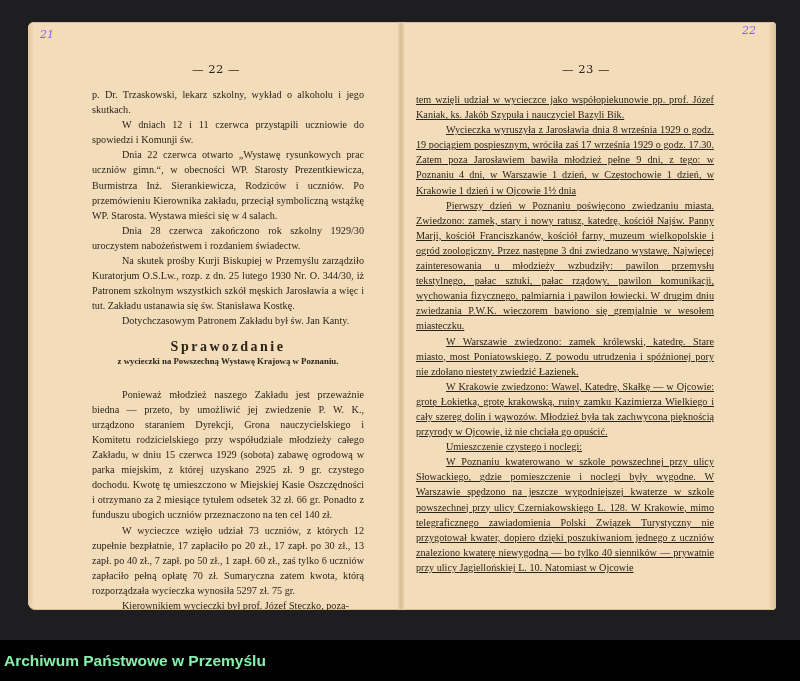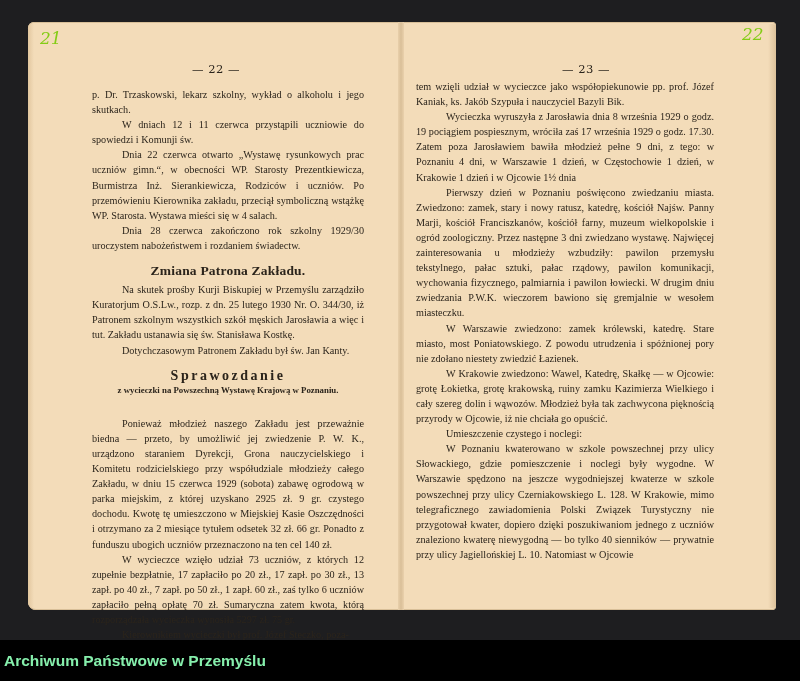--- a/index.html
+++ b/index.html
@@ -23,35 +23,35 @@
   }
   .spine {
     position:absolute; left:398px; top:22px; width:6px; height:588px;
     background:linear-gradient(to right,#e9d0ab,#d9bf98,#ead1ac);
   }
   .page { position:absolute; top:22px; height:588px; }
   .page.left { left:34px; width:364px; }
   .page.right { left:404px; width:364px; }
   .pencil {
     position:absolute; font-family:"DejaVu Serif", serif; font-style:italic;
-    color:#84cc16; font-size:17px; font-weight:normal;
+    color:#8b5cf6; font-size:11px; font-weight:normal;
   }
   .page.left .pencil { left:6px; top:6px; }
   .page.right .pencil { left:338px; top:2px; }
   .page-num {
     position:absolute; top:40px; width:100%; text-align:center;
     font-size:11.5px; color:#2a241c; letter-spacing:0.5px;
   }
   .page.left .page-num { left:0; }
   .text-block {
     position:absolute; font-family:"Liberation Serif", serif;
     font-size:10.2px; line-height:15.1px; color:#2b241b; text-align:justify;
   }
   .page.left .text-block { left:58px; top:65px; width:272px; }
-  .page.right .text-block { left:12px; top:57px; width:298px; }
+  .page.right .text-block { left:12px; top:70px; width:298px;text-decoration:underline; }
   .text-block p { margin:0; }
   .indent { text-indent:30px; }
   .heading {
     text-align:center; font-weight:bold; font-size:13.5px; margin:10px 0 4px 0; letter-spacing:0.2px;
   }
   .heading-spaced {
     text-align:center; font-weight:bold; font-size:14px; letter-spacing:2.5px; margin:10px 0 0 0;
   }
   .subheading {
     text-align:center; font-weight:bold; font-size:8.8px; margin:0 0 18px 0;
@@ -74,21 +74,20 @@
   <div class="spine"></div>
 
   <div class="page left">
     <span class="pencil">21</span>
     <div class="page-num">— 22 —</div>
     <div class="text-block">
       <p>p. Dr. Trzaskowski, lekarz szkolny, wykład o alkoholu i jego skutkach.</p>
       <p class="indent">W dniach 12 i 11 czerwca przystąpili uczniowie do spowiedzi i Komunji św.</p>
       <p class="indent">Dnia 22 czerwca otwarto „Wystawę rysunkowych prac uczniów gimn.“, w obecności WP. Starosty Prezentkiewicza, Burmistrza Inż. Sierankiewicza, Rodziców i uczniów. Po przemówieniu Kierownika zakładu, przeciął symboliczną wstążkę WP. Starosta. Wystawa mieści się w 4 salach.</p>
       <p class="indent">Dnia 28 czerwca zakończono rok szkolny 1929/30 uroczystem nabożeństwem i rozdaniem świadectw.</p>
-      <div class="heading">Zmiana Patrona Zakładu.</div>
       <p class="indent">Na skutek prośby Kurji Biskupiej w Przemyślu zarządziło Kuratorjum O.S.Lw., rozp. z dn. 25 lutego 1930 Nr. O. 344/30, iż Patronem szkolnym wszystkich szkół męskich Jarosławia a więc i tut. Zakładu ustanawia się św. Stanisława Kostkę.</p>
       <p class="indent">Dotychczasowym Patronem Zakładu był św. Jan Kanty.</p>
       <div class="heading-spaced">Sprawozdanie</div>
       <div class="subheading">z wycieczki na Powszechną Wystawę Krajową w Poznaniu.</div>
       <p class="indent">Ponieważ młodzież naszego Zakładu jest przeważnie biedna — przeto, by umożliwić jej zwiedzenie P. W. K., urządzono staraniem Dyrekcji, Grona nauczycielskiego i Komitetu rodzicielskiego przy współudziale młodzieży całego Zakładu, w dniu 15 czerwca 1929 (sobota) zabawę ogrodową w parka miejskim, z której uzyskano 2925 zł. 9 gr. czystego dochodu. Kwotę tę umieszczono w Miejskiej Kasie Oszczędności i otrzymano za 2 miesiące tytułem odsetek 32 zł. 66 gr. Ponadto z funduszu ubogich uczniów przeznaczono na ten cel 140 zł.</p>
       <p class="indent">W wycieczce wzięło udział 73 uczniów, z których 12 zupełnie bezpłatnie, 17 zapłaciło po 20 zł., 17 zapł. po 30 zł., 13 zapł. po 40 zł., 7 zapł. po 50 zł., 1 zapł. 60 zł., zaś tylko 6 uczniów zapłaciło pełną opłatę 70 zł. Sumaryczna zatem kwota, którą rozporządzała wycieczka wynosiła 5297 zł. 75 gr.</p>
       <p class="indent">Kierownikiem wycieczki był prof. Józef Steczko, poza-</p>
     </div>
   </div>
 

